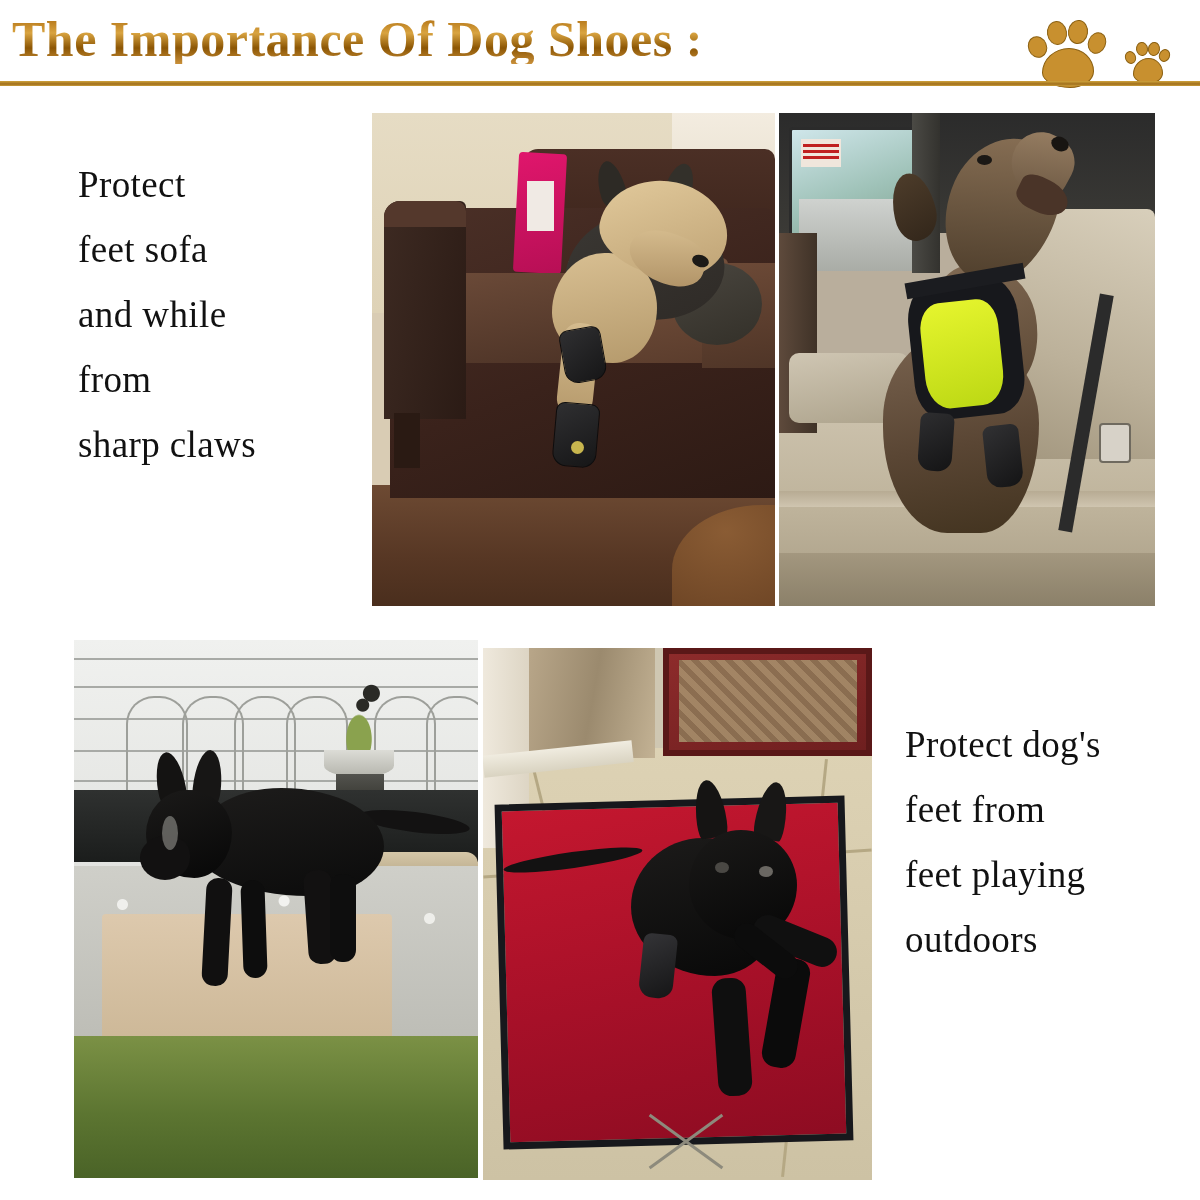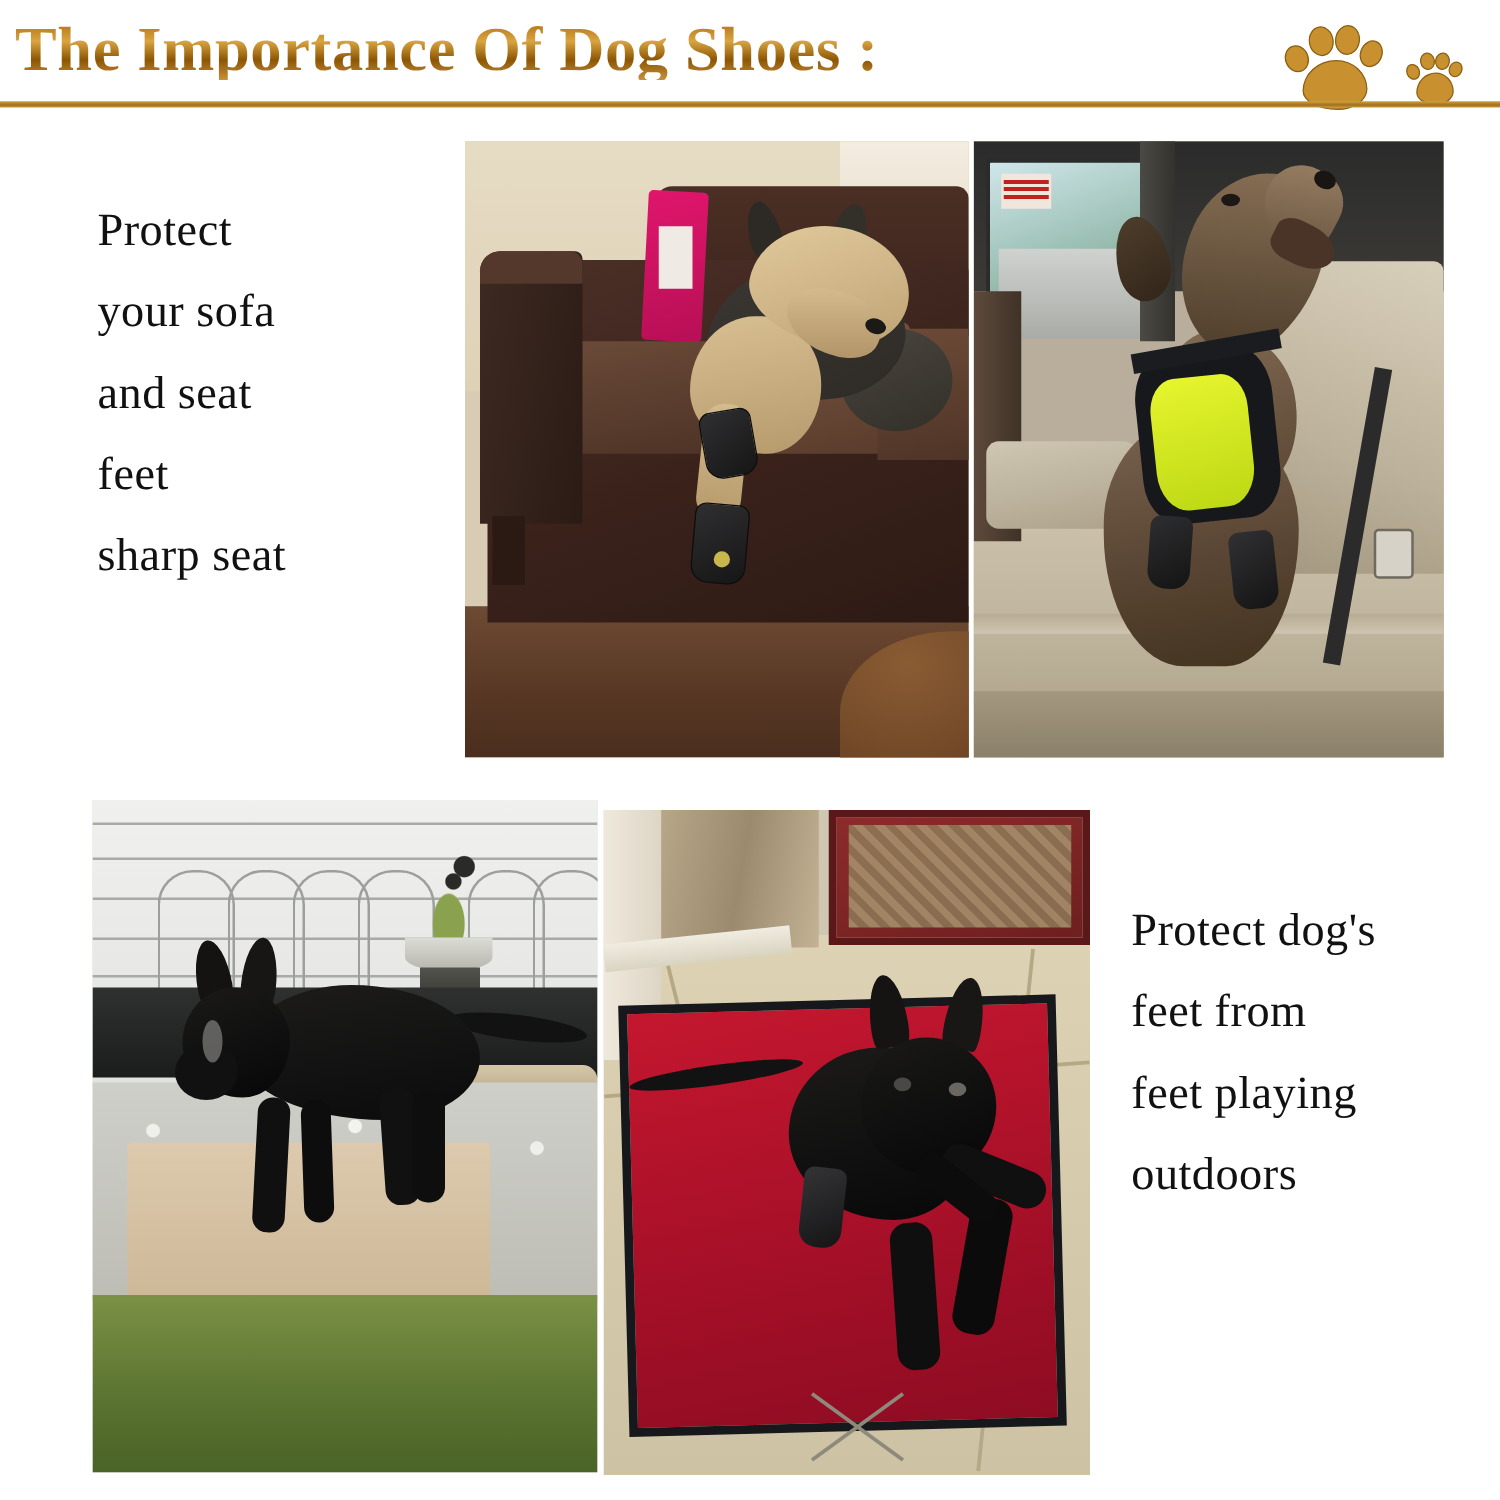--- a/index.html
+++ b/index.html
@@ -405,24 +405,24 @@
       <span class="toe t3"></span>
       <span class="toe t4"></span>
     </div>
   </div>
 
   <div id="title-rule"></div>
 </div>
 
 <div class="caption" id="caption-left">
   <span class="ln">Protect</span>
-  <span class="ln">your sofa</span>
-  <span class="ln">and seat</span>
-  <span class="ln">feet</span>
-  <span class="ln">sharp seat</span>
+  <span class="ln">feet sofa</span>
+  <span class="ln">and while</span>
+  <span class="ln">from</span>
+  <span class="ln">sharp claws</span>
 </div>
 
 <div class="caption" id="caption-right">
   <span class="ln">Protect dog's</span>
   <span class="ln">feet from</span>
   <span class="ln">feet playing</span>
   <span class="ln">outdoors</span>
 </div>
 
 <div class="photo" id="photo-sofa" aria-label="Tan and black German Shepherd mix dog wearing black boots sitting on a dark brown leather and fabric sofa with a pink pillow, wooden coffee table at lower right">

